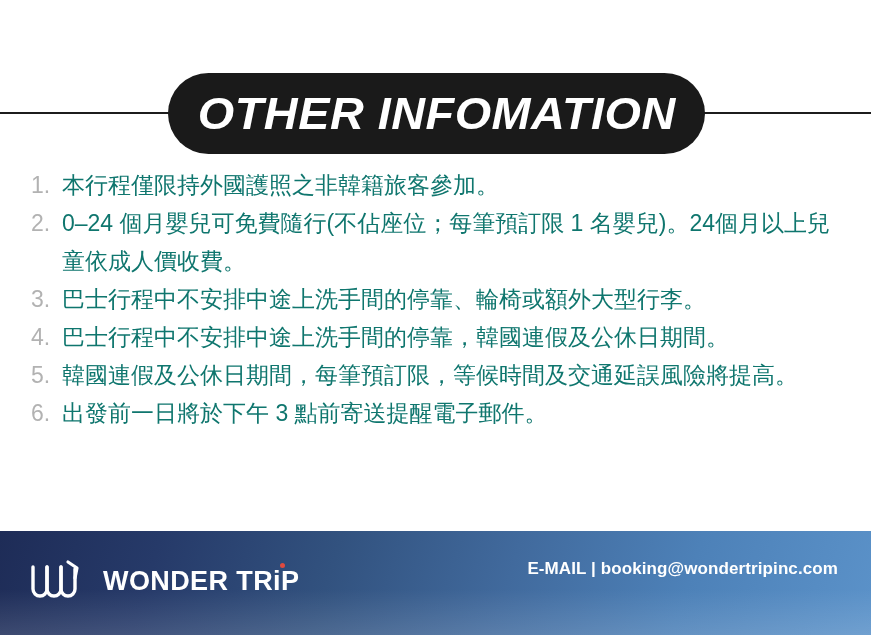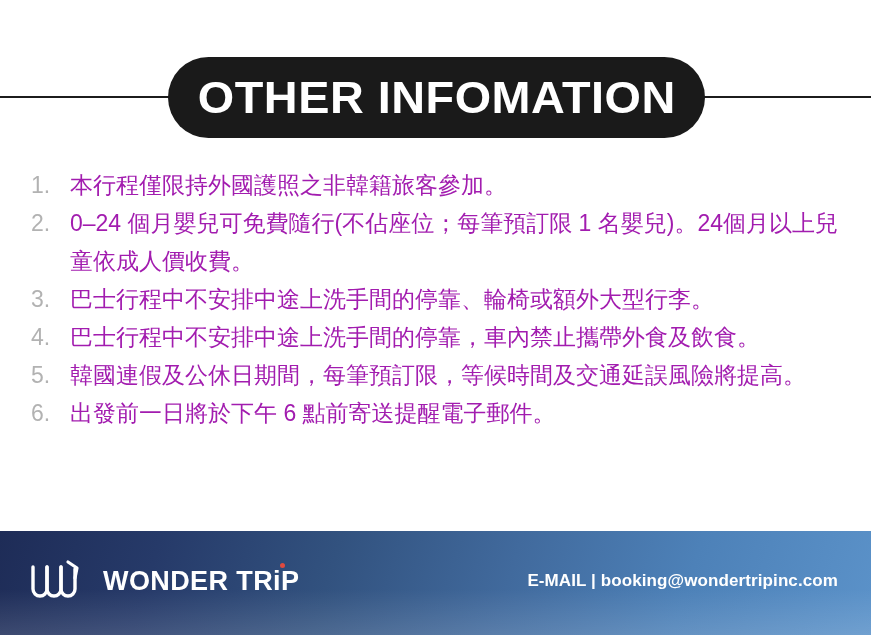--- a/index.html
+++ b/index.html
@@ -12,23 +12,24 @@
     background: #ffffff;
     font-family: "Liberation Sans", "DejaVu Sans", sans-serif;
     overflow: hidden;
     position: relative;
   }
 
   
   .header-band {
     position: absolute;
     left: 0;
-    top: 0;
+    top: 16px;
     width: 871px;
     height: 150px;
+    font-style: italic;
   }
   .rule {
     position: absolute;
     top: 96px;
     height: 2px;
     background: #1c1c1c;
   }
   .rule-left  { left: 0;   width: 178px; }
   .rule-right { left: 696px; width: 175px; }
 
@@ -72,23 +73,22 @@
     font-weight: normal;
   }
   .note-num {
     flex: 0 0 auto;
     width: 31px;
     text-align: left;
     color: #b2b2b2;
   }
   .note-body {
     flex: 1 1 auto;
-    color: #a21caf;
+    color: #0f766e;
     word-break: break-word;
-    margin-left: 8px;
   }
 
   
   .footer {
     position: absolute;
     left: 0;
     top: 531px;
     width: 871px;
     height: 104px;
     background: linear-gradient(107deg,
@@ -144,21 +144,21 @@
     right: 14px;
     top: -5px;
     width: 5px;
     height: 5px;
     border-radius: 50%;
     background: #e04a3f;
   }
   .contact {
     position: absolute;
     right: 33px;
-    top: 40px;
+    top: 28px;
     color: #ffffff;
     font-size: 17px;
     font-weight: bold;
     letter-spacing: 0.1px;
     white-space: nowrap;
   }
 </style>
 </head>
 <body>
 
@@ -182,31 +182,31 @@
     <span class="note-body">0–24 個月嬰兒可免費隨行(不佔座位；每筆預訂限 1 名嬰兒)。24個月以上兒童依成人價收費。</span>
   </div>
 
   <div class="note-row">
     <span class="note-num">3.</span>
     <span class="note-body">巴士行程中不安排中途上洗手間的停靠、輪椅或額外大型行李。</span>
   </div>
 
   <div class="note-row">
     <span class="note-num">4.</span>
-    <span class="note-body">巴士行程中不安排中途上洗手間的停靠，車內禁止攜帶外食及飲食。</span>
+    <span class="note-body">巴士行程中不安排中途上洗手間的停靠，韓國連假及公休日期間。</span>
   </div>
 
   <div class="note-row">
     <span class="note-num">5.</span>
     <span class="note-body">韓國連假及公休日期間，每筆預訂限，等候時間及交通延誤風險將提高。</span>
   </div>
 
   <div class="note-row">
     <span class="note-num">6.</span>
-    <span class="note-body">出發前一日將於下午 6 點前寄送提醒電子郵件。</span>
+    <span class="note-body">出發前一日將於下午 3 點前寄送提醒電子郵件。</span>
   </div>
 
 </div>
 
 <div class="footer">
   <div class="footer-inner">
 
     <div class="brand">
       <span>
         <svg class="brand-mark" viewBox="0 0 62 44" xmlns="http://www.w3.org/2000/svg" fill="none" stroke="#ffffff" stroke-width="3.4" stroke-linecap="round" stroke-linejoin="round">

